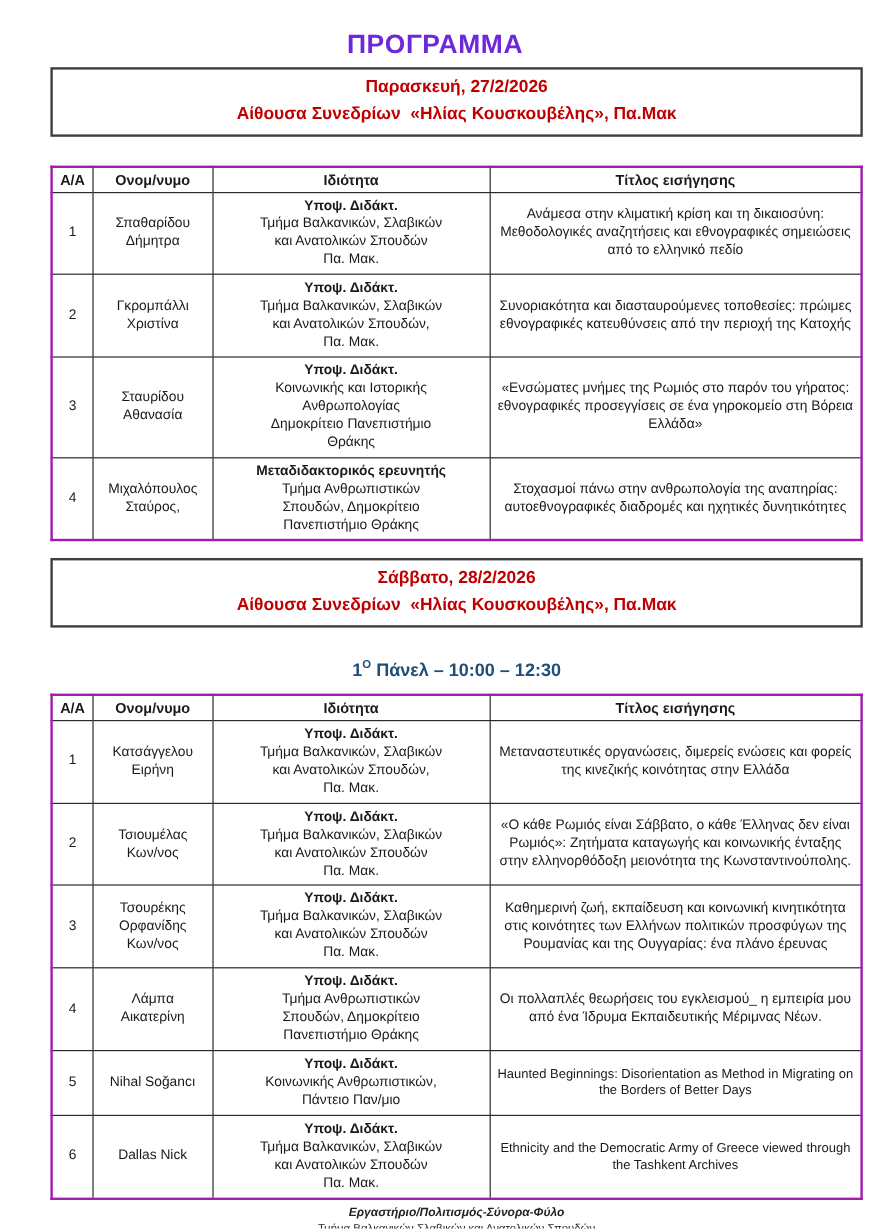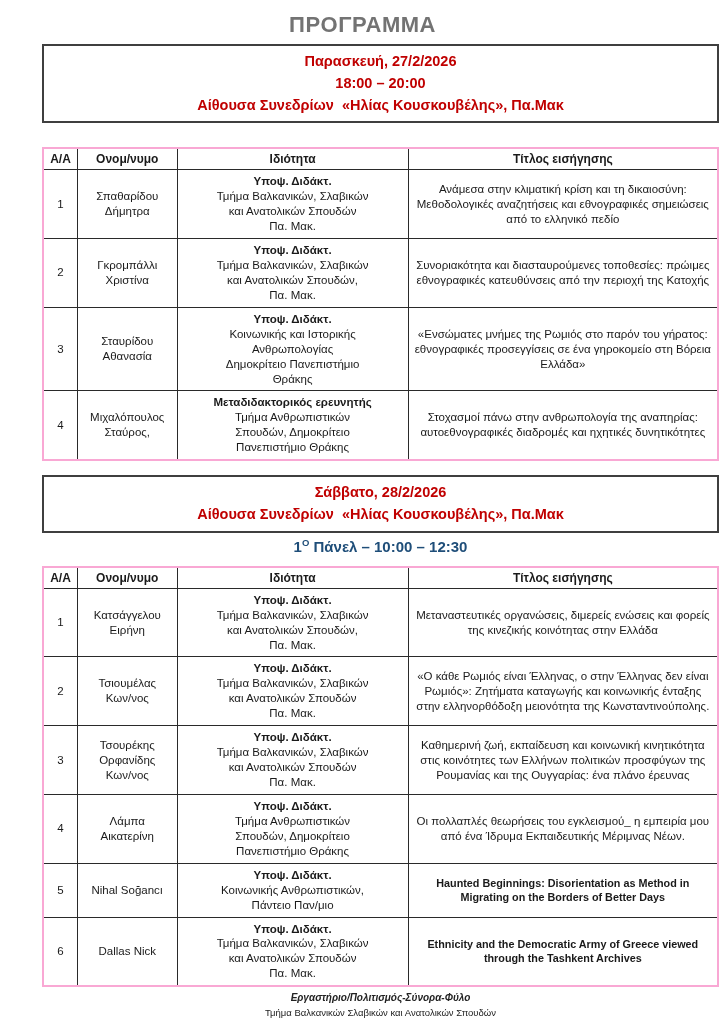--- a/index.html
+++ b/index.html
@@ -3,64 +3,63 @@
 <meta charset="utf-8">
 <style>
   html,body { margin:0; padding:0; background:#ffffff; }
   .page {
     width:725px; height:1024px; box-sizing:border-box;
     font-family:"Liberation Sans", sans-serif; color:#1a1a1a;
     padding-top:8px; overflow:hidden; background:#ffffff;
   }
   .content { margin:0 8px 0 42px; width:677px; }
   .doc-title {
-    text-align:center; color:#737373; font-size:22px; font-weight:bold;
-    margin:4px 0 6px 0; letter-spacing:0.5px;
+    text-align:center; color:#6d28d9; font-size:22px; font-weight:bold;
+    margin:16px 0 6px 0; letter-spacing:0.5px;
   }
   .session-box {
     border:2px solid #3f3f3f; text-align:center; color:#C00000;
     font-weight:bold; font-size:14.5px; line-height:1.5; padding:5px 22px;
   }
   .session-box .line { white-space:pre-wrap; }
   .gap-lg { height:24px; } .gap-md { height:14px; }
   table.schedule {
     width:100%; border-collapse:collapse; table-layout:fixed;
-    border:2px solid #f9a8d4;
+    border:2px solid #a21caf;
   }
   table.schedule th, table.schedule td {
     border:1.5px solid #2a2a2a; text-align:center; vertical-align:middle;
   }
   table.schedule th { font-size:12px; font-weight:bold; padding:3px 2px; }
   table.schedule td { font-size:11.5px; padding:4px 5px; line-height:1.3; }
   table.schedule th:nth-child(1), table.schedule td:nth-child(1) { width:4.3%; }
   table.schedule th:nth-child(2), table.schedule td:nth-child(2) { width:14%; }
   table.schedule th:nth-child(3), table.schedule td:nth-child(3) { width:33.5%; }
   .pre { white-space:pre-line; }
   .role-head { font-weight:bold; }
   td.title-cell { padding-left:8px; padding-right:8px; }
-  td.title-cell.latin { font-weight:bold; font-size:10.8px; }
+  td.title-cell.latin { font-weight:normal; font-size:10.8px; }
   .panel-heading {
     text-align:center; color:#1F4E79; font-weight:bold; font-size:15px;
-    margin:4px 0 11px 0;
+    margin:26px 0 11px 0;
   }
   .panel-heading sup { font-size:9.5px; }
   .doc-footer { text-align:center; font-size:9.5px; line-height:1.45; margin-top:4px; color:#222; }
   .doc-footer .f0 { font-weight:bold; font-style:italic; font-size:10px; }
 </style>
 </head>
 <body>
 
 <div class="page">
   <div class="doc-title">ΠΡΟΓΡΑΜΜΑ</div>
 
   <div class="content">
 
     <div class="session-box">
       <div class="line">Παρασκευή, 27/2/2026</div>
-      <div class="line">18:00 – 20:00</div>
       <div class="line">Αίθουσα Συνεδρίων  «Ηλίας Κουσκουβέλης», Πα.Μακ</div>
     </div>
 
     <div class="gap-lg"></div>
 
     <table class="schedule">
         <thead>
           <tr>
             <th>Α/Α</th>
             <th>Ονομ/νυμο</th>
@@ -155,21 +154,21 @@
           <tr>
             <td>2</td>
             <td class="pre">Τσιουμέλας
 Κων/νος</td>
             <td>
               <div class="role-head">Υποψ. Διδάκτ.</div>
               <div class="pre">Τμήμα Βαλκανικών, Σλαβικών
 και Ανατολικών Σπουδών
 Πα. Μακ.</div>
             </td>
-            <td class="title-cell">«Ο κάθε Ρωμιός είναι Έλληνας, ο στην Έλληνας δεν είναι Ρωμιός»: Ζητήματα καταγωγής και κοινωνικής ένταξης στην ελληνορθόδοξη μειονότητα της Κωνσταντινούπολης.</td>
+            <td class="title-cell">«Ο κάθε Ρωμιός είναι Σάββατο, ο κάθε Έλληνας δεν είναι Ρωμιός»: Ζητήματα καταγωγής και κοινωνικής ένταξης στην ελληνορθόδοξη μειονότητα της Κωνσταντινούπολης.</td>
           </tr>
           <tr>
             <td>3</td>
             <td class="pre">Τσουρέκης
 Ορφανίδης
 Κων/νος</td>
             <td>
               <div class="role-head">Υποψ. Διδάκτ.</div>
               <div class="pre">Τμήμα Βαλκανικών, Σλαβικών
 και Ανατολικών Σπουδών

